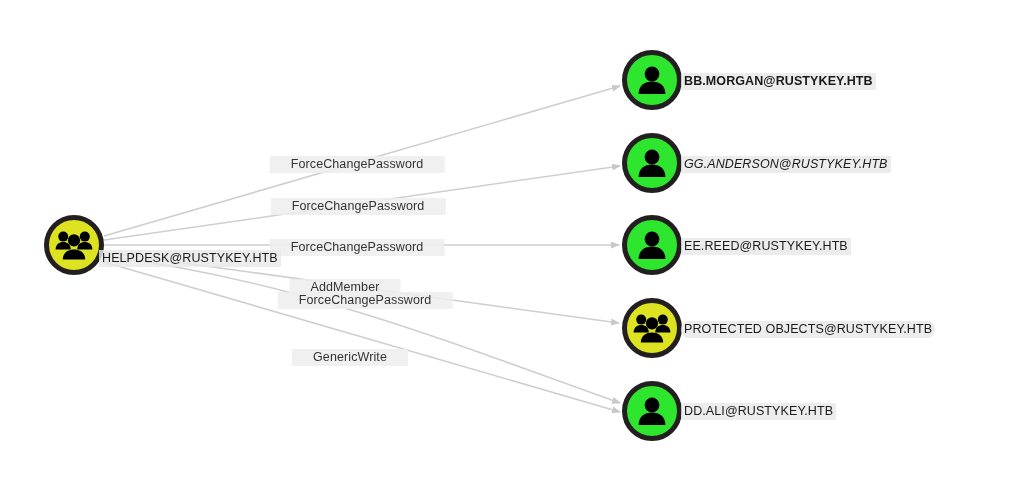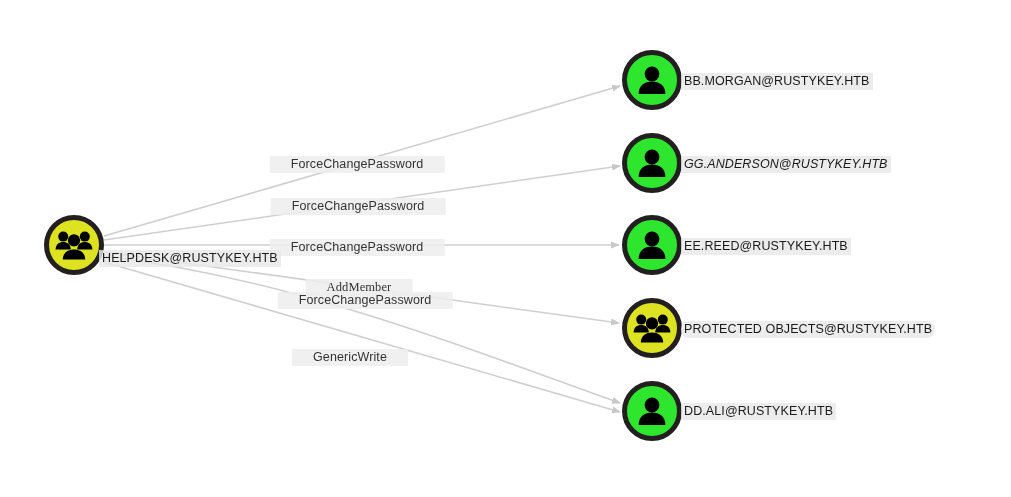--- a/index.html
+++ b/index.html
@@ -137,24 +137,24 @@
             <circle cx="17" cy="11" r="7.4" fill="#000000"></circle>
             <path d="M3.6 31 C3.6 22.6 9.6 18.6 17 18.6 C24.4 18.6 30.4 22.6 30.4 31 Z" fill="#000000"></path>
           </svg>
         </span>
       </div>
     </div>
   <div id="label-layer">
       <div class="edge-label" style="left: 357px; top: 156px;">ForceChangePassword</div>
       <div class="edge-label" style="left: 358px; top: 198px;">ForceChangePassword</div>
       <div class="edge-label" style="left: 357px; top: 239px;">ForceChangePassword</div>
-      <div class="edge-label" style="left: 359px; top: 279px; font-family: Liberation Serif, serif;">AddMember</div>
+      <div class="edge-label" style="left: 345px; top: 279px;">AddMember</div>
       <div class="edge-label" style="left: 365px; top: 292px;">ForceChangePassword</div>
       <div class="edge-label" style="left: 350px; top: 349px;">GenericWrite</div>
       <div class="node-label" style="left: 99px; top: 250px;">HELPDESK@RUSTYKEY.HTB</div>
-      <div class="node-label" style="left: 681px; top: 73px;">BB.MORGAN@RUSTYKEY.HTB</div>
+      <div class="node-label" style="left: 681px; top: 73px; font-weight: bold;">BB.MORGAN@RUSTYKEY.HTB</div>
       <div class="node-label" style="left: 681px; top: 156px; font-style: italic;">GG.ANDERSON@RUSTYKEY.HTB</div>
       <div class="node-label" style="left: 681px; top: 238px;">EE.REED@RUSTYKEY.HTB</div>
       <div class="node-label" style="left: 681px; top: 321px; border-radius: 8px;">PROTECTED OBJECTS@RUSTYKEY.HTB</div>
       <div class="node-label" style="left: 681px; top: 403px;">DD.ALI@RUSTYKEY.HTB</div>
     </div>
 
 </div>
 
 </body></html>

